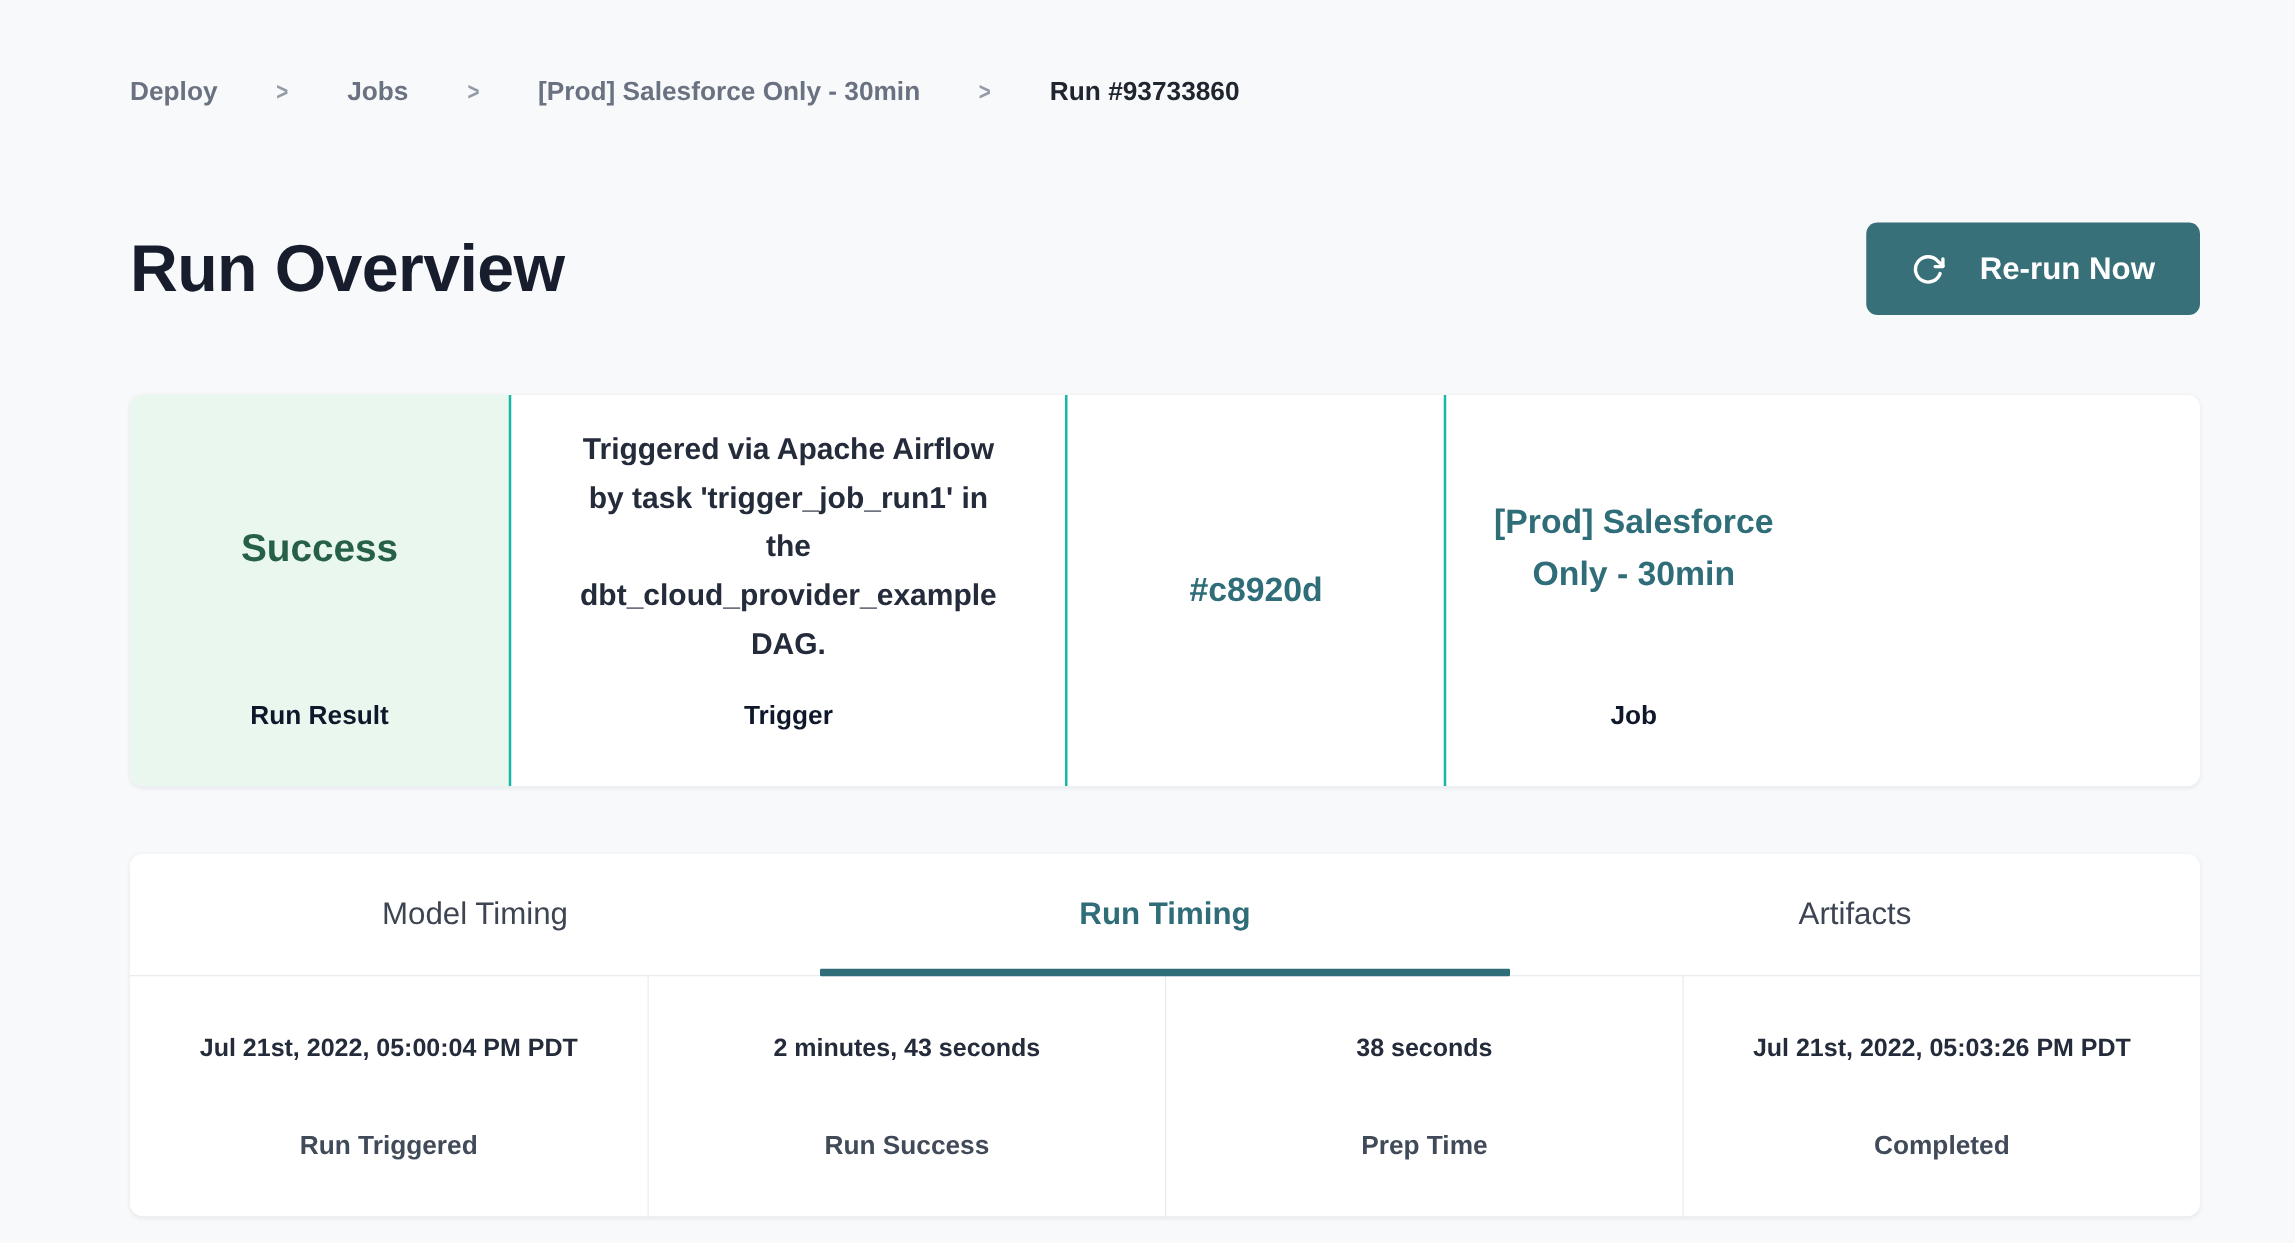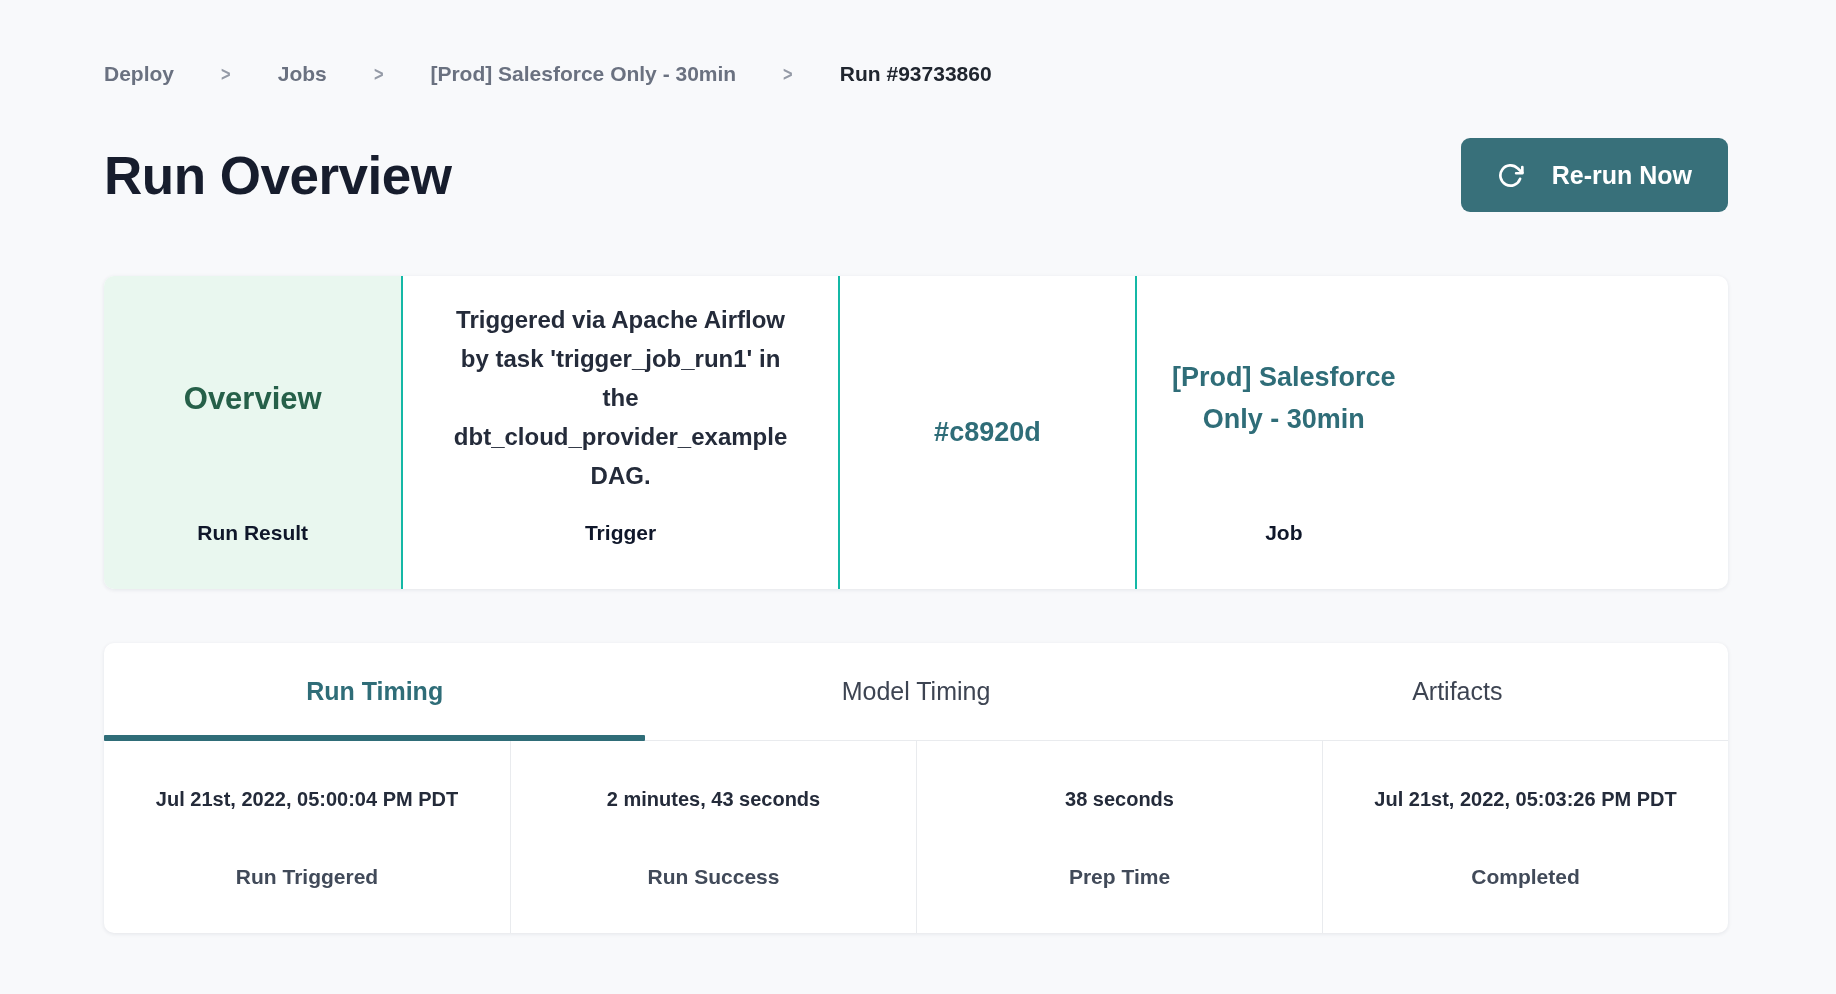--- a/index.html
+++ b/index.html
@@ -3,34 +3,34 @@
 <meta charset="utf-8">
 <style>
   * { margin:0; padding:0; box-sizing:border-box; }
   html,body { width:1836px; height:994px; }
   body {
     font-family:"Liberation Sans", sans-serif;
     background:#f8f9fb;
     color:#242b3a;
     overflow:hidden;
   }
-  .page { width:1836px; height:994px; padding:0 108px 0 104px;border-radius:20px; }
+  .page { width:1836px; height:994px; padding:0 76px 0 104px;border-radius:20px; }
 
   
   .breadcrumb {
     padding-top:62px;
     display:flex; align-items:center; gap:46px;
     font-size:21px; font-weight:600; color:#6a7180;
   }
   .crumb { cursor:pointer; white-space:nowrap; }
   .crumb-sep { color:#949aa6; font-size:20px; font-weight:700; transform:scaleX(0.82); }
   .crumb.current { color:#20262f; font-weight:700; cursor:default; }
 
   
-  .header-row { margin-top:52px; display:flex; justify-content:space-between; align-items:center; }
+  .header-row { margin-top:92px; display:flex; justify-content:space-between; align-items:center; }
   .page-title { font-size:53px; font-weight:700; color:#171d2d; letter-spacing:-0.5px; line-height:1; }
   .rerun-btn {
     display:flex; align-items:center; gap:28px;
     height:74px; padding:0 36px;
     background:#38707a; color:#ffffff;
     border:none; border-radius:9px;
     font-family:"Liberation Sans", sans-serif;
     font-size:25px; font-weight:600; cursor:pointer;
   }
   .rerun-btn svg { display:block; }
@@ -116,21 +116,21 @@
           <path d="M20.49 15a9 9 0 1 1-2.12-9.36L22.5 9.5"></path>
         </svg>
       </span>
       <span>Re-run Now</span>
     </button>
   </div>
 
   <div class="summary-row">
     <div class="sum-cell status-cell">
       <div class="sum-value-wrap">
-          <div class="status-value">Overview</div>
+          <div class="status-value">Success</div>
         </div>
       <div class="sum-label">Run Result</div>
     </div>
     <div class="sum-cell">
       <div class="sum-value-wrap">
           <div class="trigger-value">Triggered via Apache Airflow by task 'trigger_job_run1' in the dbt_cloud_provider_example DAG.</div>
         </div>
       <div class="sum-label">Trigger</div>
     </div>
     <div class="sum-cell">
@@ -141,26 +141,26 @@
     <div class="sum-cell">
       <div class="sum-value-wrap">
           <div class="link-value job-width">[Prod] Salesforce Only - 30min</div>
         </div>
       <div class="sum-label">Job</div>
     </div>
   </div>
 
   <div class="timing-card">
     <div class="tabs">
+      <div class="tab">
+        <span>Model Timing</span>
+      </div>
       <div class="tab active">
         <span>Run Timing</span>
         <div class="tab-indicator"></div>
-      </div>
-      <div class="tab">
-        <span>Model Timing</span>
       </div>
       <div class="tab">
         <span>Artifacts</span>
       </div>
     </div>
     <div class="timing-cells">
       <div class="timing-cell">
         <div class="timing-value">Jul 21st, 2022, 05:00:04 PM PDT</div>
         <div class="timing-label">Run Triggered</div>
       </div>

